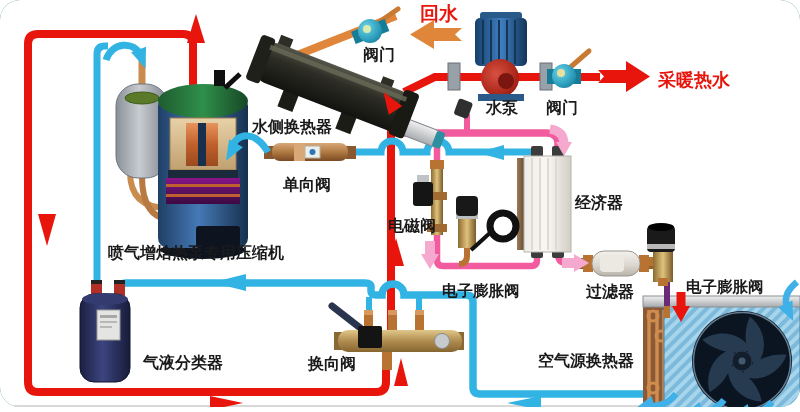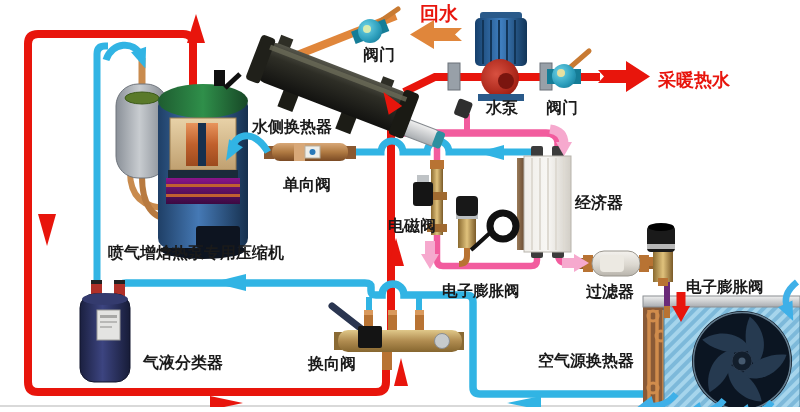--- a/index.html
+++ b/index.html
@@ -1,17 +1,17 @@
 <!DOCTYPE html>
 <html><head>
 <meta charset="utf-8">
 <style>
   html,body{margin:0;padding:0;background:#fff;}
   #stage{position:relative;width:800px;height:407px;background:#0f766e;overflow:hidden;
-         font-family:"Liberation Sans","DejaVu Sans",sans-serif;}
+         font-family:"Liberation Sans","DejaVu Sans",sans-serif;border-radius:20px;}
   svg text{font-family:"Liberation Sans","DejaVu Sans",sans-serif;font-weight:700;}
 </style>
 </head>
 <body>
 
 <div id="stage">
 <svg width="800" height="412" viewBox="0 0 800 412">
   <defs>
     <linearGradient id="gBlue" x1="0" y1="0" x2="1" y2="0">
       <stop offset="0" stop-color="#1f3f66"></stop>

